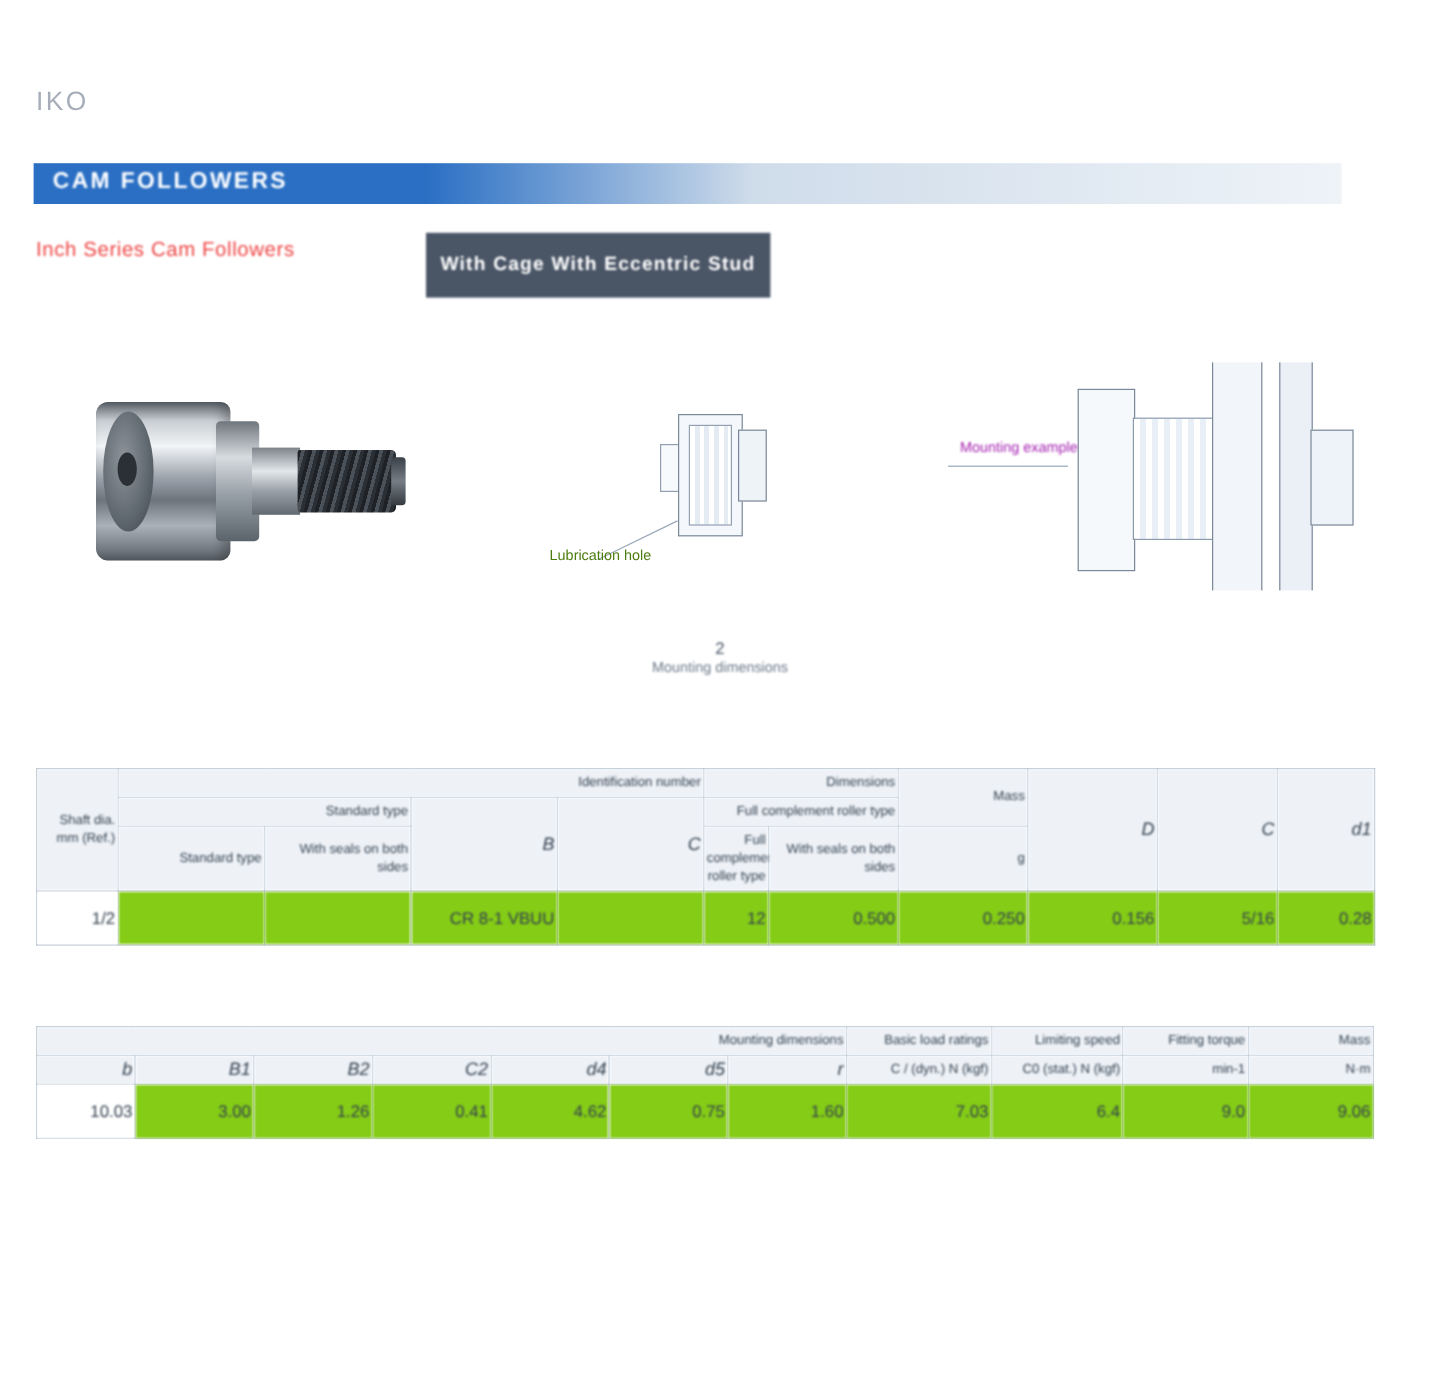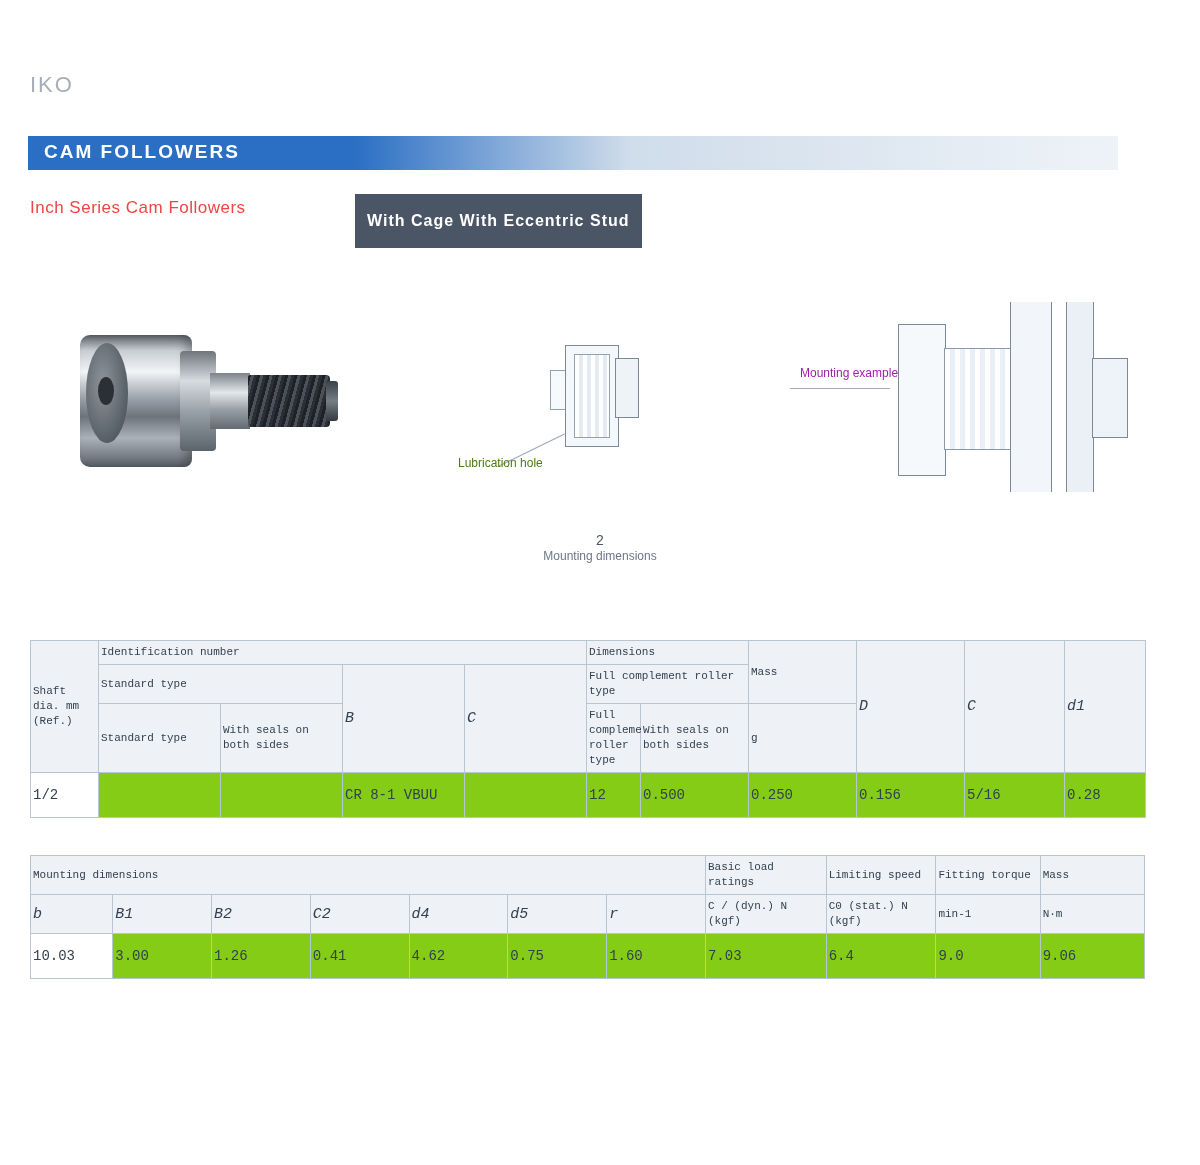--- a/index.html
+++ b/index.html
@@ -288,25 +288,24 @@
   }
   table.spec {
     width: 1115px;
     border-collapse: collapse;
     table-layout: fixed;
     font-size: 12px;
     color: #33404f;
   }
   table.spec th, table.spec td {
     border: 1px solid #b9c5d2;
-    text-align: left;
+    text-align: right;
     vertical-align: middle;
     padding: 4px 2px;
     filter: blur(0.75px);
-    font-family: Liberation Mono, monospace;
   }
   table.spec thead th {
     background: #eef2f7;
     font-weight: normal;
     line-height: 15px;
   }
   table.spec tbody td {
     background: #84cc16;
     height: 36px;
     font-size: 14px;

